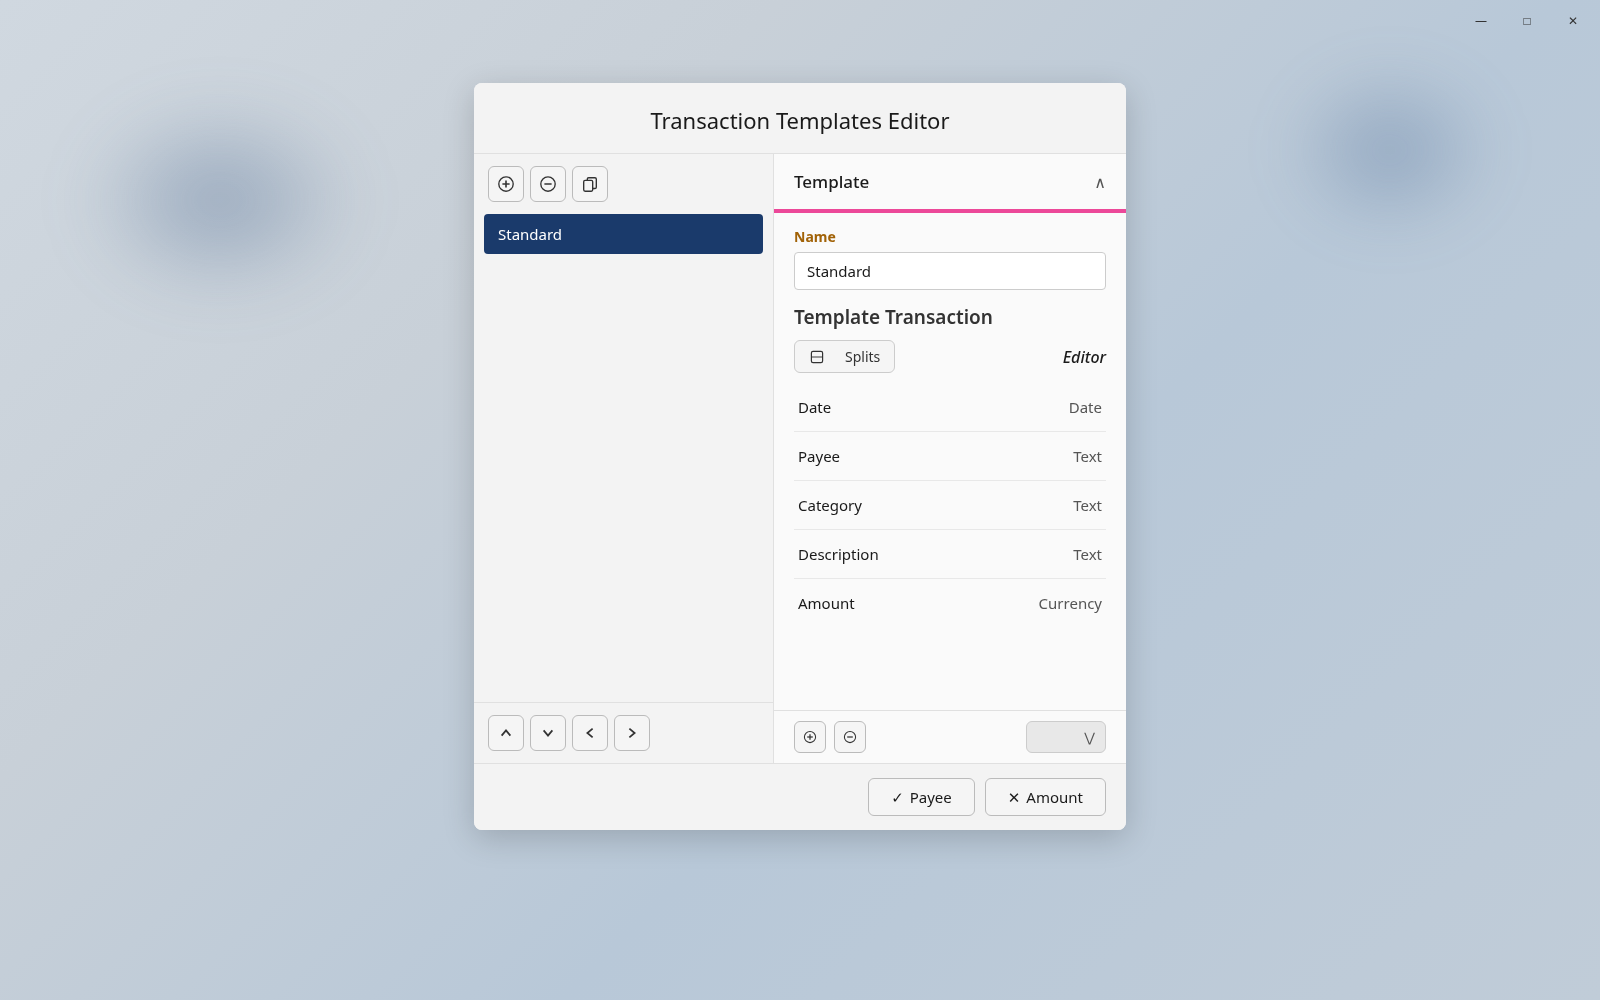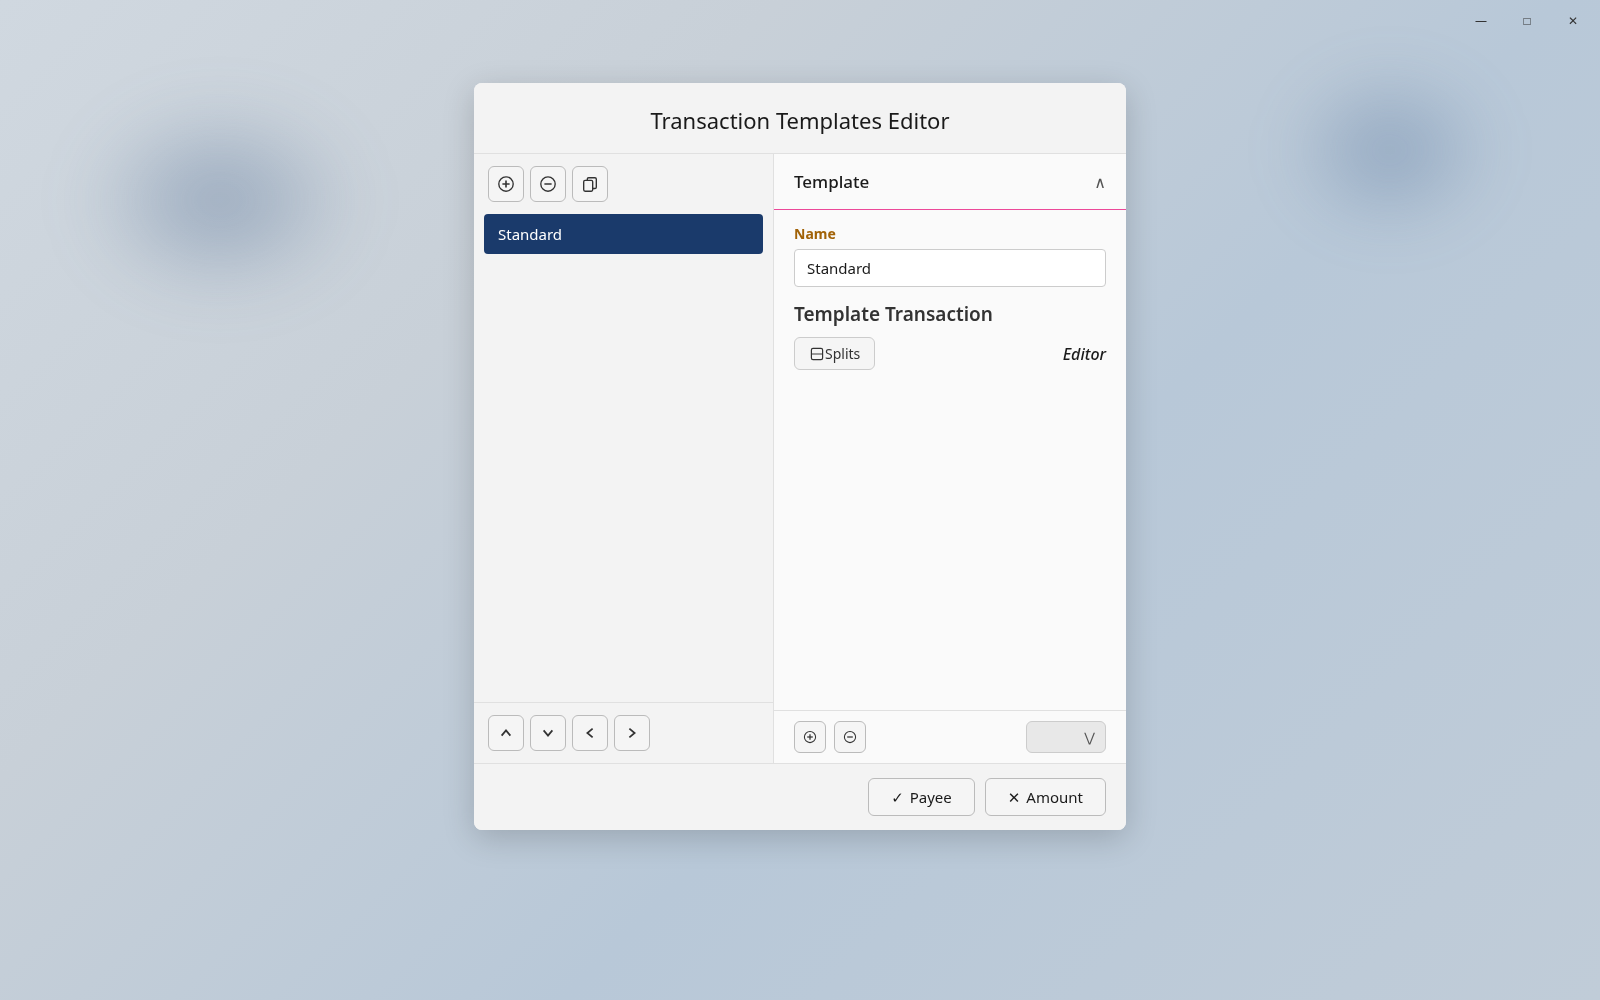--- a/index.html
+++ b/index.html
@@ -171,21 +171,21 @@
       display: flex;
       flex-direction: column;
       overflow: hidden;
     }
 
     .section-header {
       display: flex;
       align-items: center;
       justify-content: space-between;
       padding: 16px 20px;
-      border-bottom: 1px solid #ec4899;
+      border-bottom: 4px solid #ec4899;
       background: #fafafa;
     }
 
     .section-title {
       font-size: 17px;
       font-weight: 500;
       color: #1a1a1a;
     }
 
     .section-chevron {
@@ -232,21 +232,21 @@
 
     .splits-fields-row {
       display: flex;
       align-items: center;
       margin-bottom: 10px;
     }
 
     .splits-btn {
       display: flex;
       align-items: center;
-      gap: 0;
+      gap: 20px;
       padding: 6px 14px;
       border: 1.5px solid #ccc;
       border-radius: 6px;
       background: #f5f5f5;
       cursor: pointer;
       font-size: 14px;
       color: #333;
     }
 
     .fields-label {
@@ -449,20 +449,44 @@
             <button class="splits-btn">
               <svg class="icon-svg" style="width:16px;height:16px;" viewBox="0 0 20 20">
                 <rect x="3" y="3" width="14" height="14" rx="2" stroke-width="1.5"></rect>
                 <line x1="3" y1="10" x2="17" y2="10" stroke-width="1.2"></line>
               </svg>
               <span>Splits</span>
             </button>
             <span class="fields-label">Editor</span>
           </div>
 
+          <table class="transaction-fields">
+            <tbody id="fields-tbody">
+            <tr>
+      <td>Date</td>
+      <td>Date</td>
+    </tr>
+                <tr>
+      <td>Payee</td>
+      <td>Text</td>
+    </tr>
+                <tr>
+      <td>Category</td>
+      <td>Text</td>
+    </tr>
+                <tr>
+      <td>Description</td>
+      <td>Text</td>
+    </tr>
+                <tr>
+      <td>Amount</td>
+      <td>Currency</td>
+    </tr>
+              </tbody>
+          </table>
         </div>
       </div>
 
       <div class="bottom-toolbar">
         <button class="small-toolbar-btn" title="Add field">
           <svg class="icon-svg" style="width:14px;height:14px;" viewBox="0 0 20 20">
             <circle cx="10" cy="10" r="8" stroke-width="1.5"></circle>
             <line x1="10" y1="6" x2="10" y2="14"></line>
             <line x1="6" y1="10" x2="14" y2="10"></line>
           </svg>

